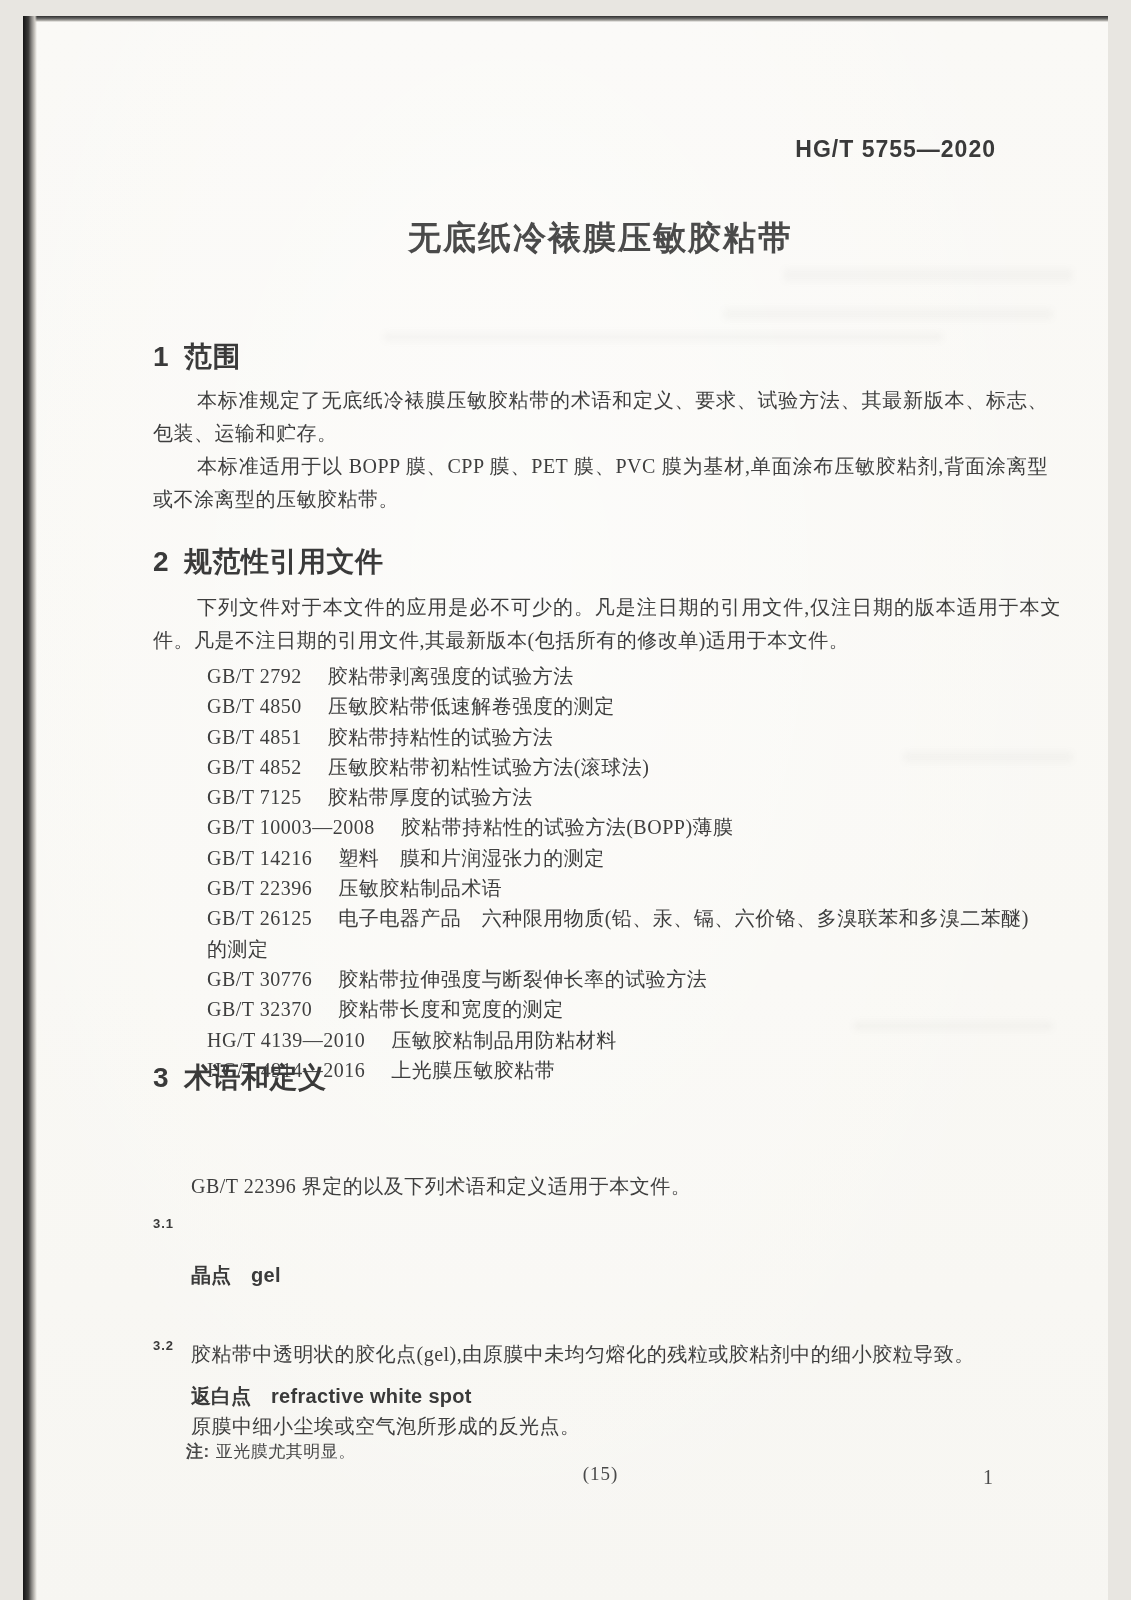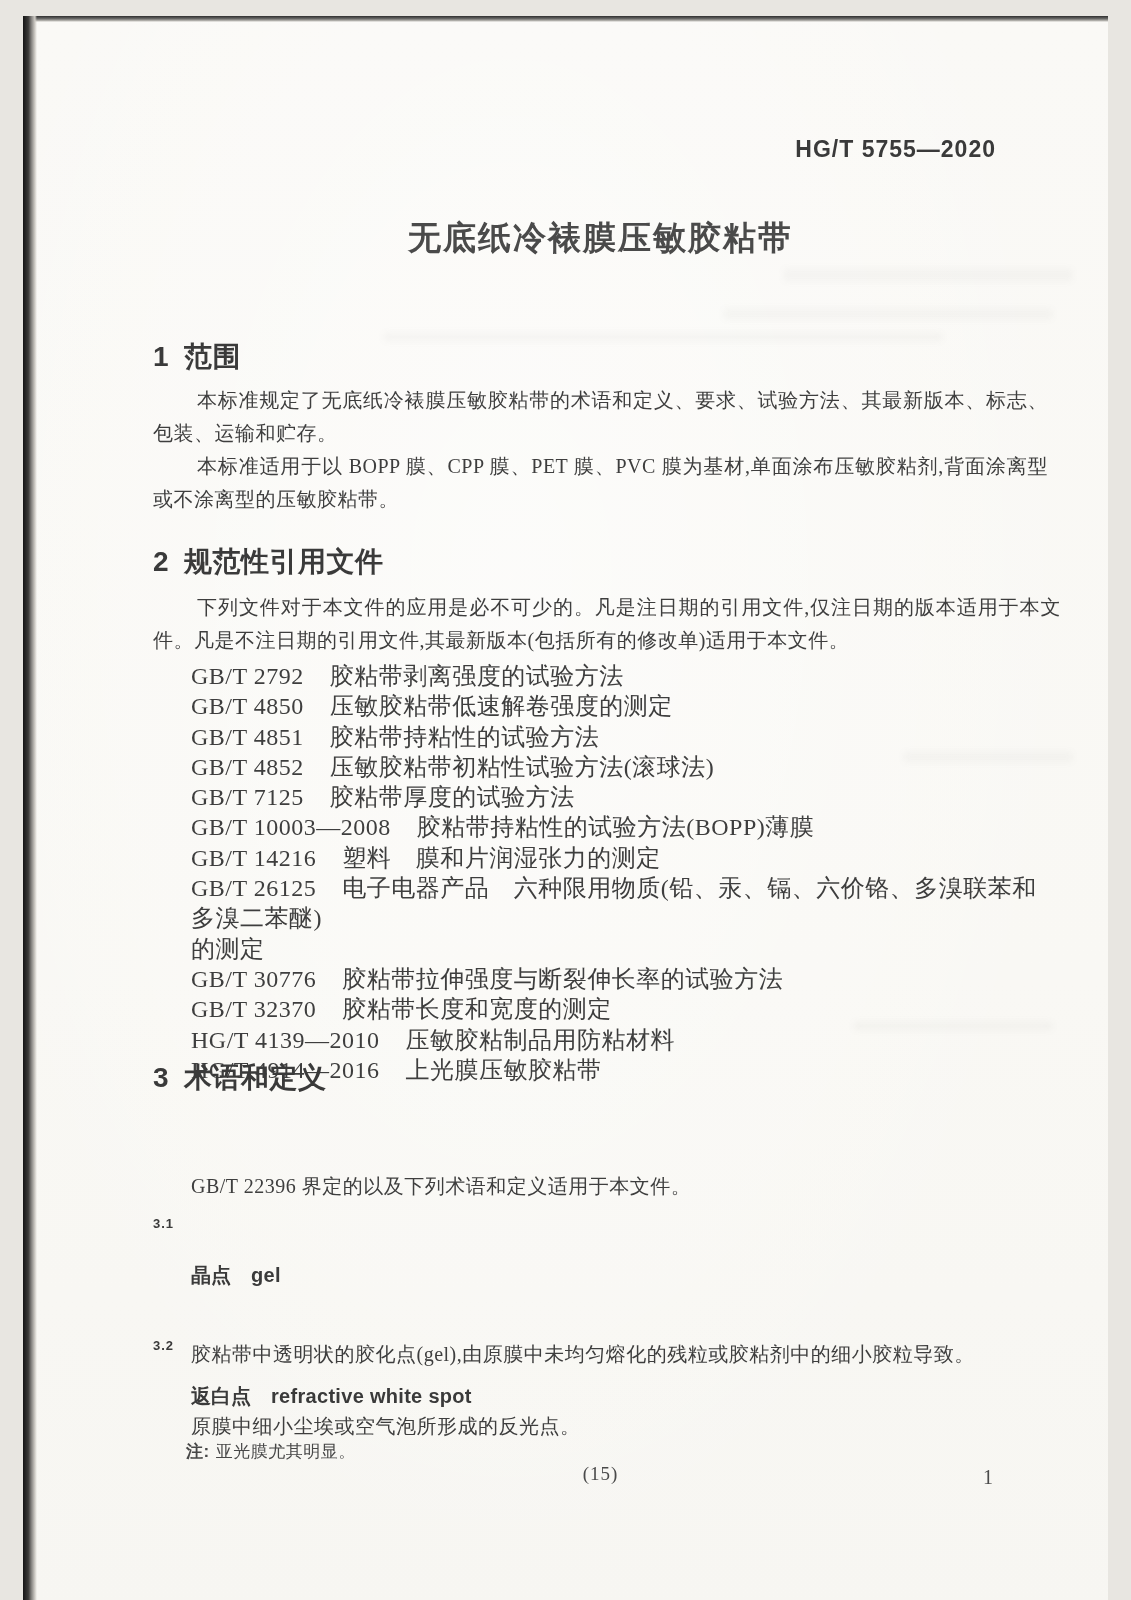--- a/index.html
+++ b/index.html
@@ -43,22 +43,22 @@
     font-weight:bold;font-size:28px;color:#3a3a3a;letter-spacing:0.5px;
   }
   .sec-heading .sec-no{display:inline-block;margin-right:15px;}
   .para{
     position:absolute;left:130px;width:895px;
     font-size:20px;line-height:33px;letter-spacing:0.5px;
     text-indent:44px;word-break:break-all;text-align:justify;color:#3e3e3e;
   }
   .para.wide{width:908px;}
   .ref-list{
-    position:absolute;left:130px;top:645px;width:900px;
-    font-size:24px;letter-spacing:0.5px;color:#3e3e3e;
+    position:absolute;left:146px;top:645px;width:900px;
+    font-size:20px;letter-spacing:0.5px;color:#3e3e3e;
   }
   .ref-row{display:block;line-height:30.3px;padding-left:38px;word-break:break-all;}
   .ref-row .ref-code{margin-right:26px;white-space:nowrap;}
   .ref-cont{display:block;line-height:30.3px;padding-left:0;}
   .line{
     position:absolute;left:168px;width:860px;
     font-size:20px;line-height:28px;letter-spacing:0.5px;
     word-break:break-all;color:#3e3e3e;
   }
   .term-no{
@@ -131,20 +131,23 @@
     <div class="ref-row">
       <span class="ref-code">GB/T 7125</span><span>胶粘带厚度的试验方法</span>
     </div>
     <div class="ref-row">
       <span class="ref-code">GB/T 10003—2008</span><span>胶粘带持粘性的试验方法(BOPP)薄膜</span>
     </div>
     <div class="ref-row">
       <span class="ref-code">GB/T 14216</span><span>塑料　膜和片润湿张力的测定</span>
     </div>
     <div class="ref-row">
+      <span class="ref-code">GB/T 22396</span><span>压敏胶粘制品术语</span>
+    </div>
+    <div class="ref-row">
       <span class="ref-code">GB/T 26125</span><span>电子电器产品　六种限用物质(铅、汞、镉、六价铬、多溴联苯和多溴二苯醚)</span>
       <span class="ref-cont">的测定</span>
     </div>
     <div class="ref-row">
       <span class="ref-code">GB/T 30776</span><span>胶粘带拉伸强度与断裂伸长率的试验方法</span>
     </div>
     <div class="ref-row">
       <span class="ref-code">GB/T 32370</span><span>胶粘带长度和宽度的测定</span>
     </div>
     <div class="ref-row">

